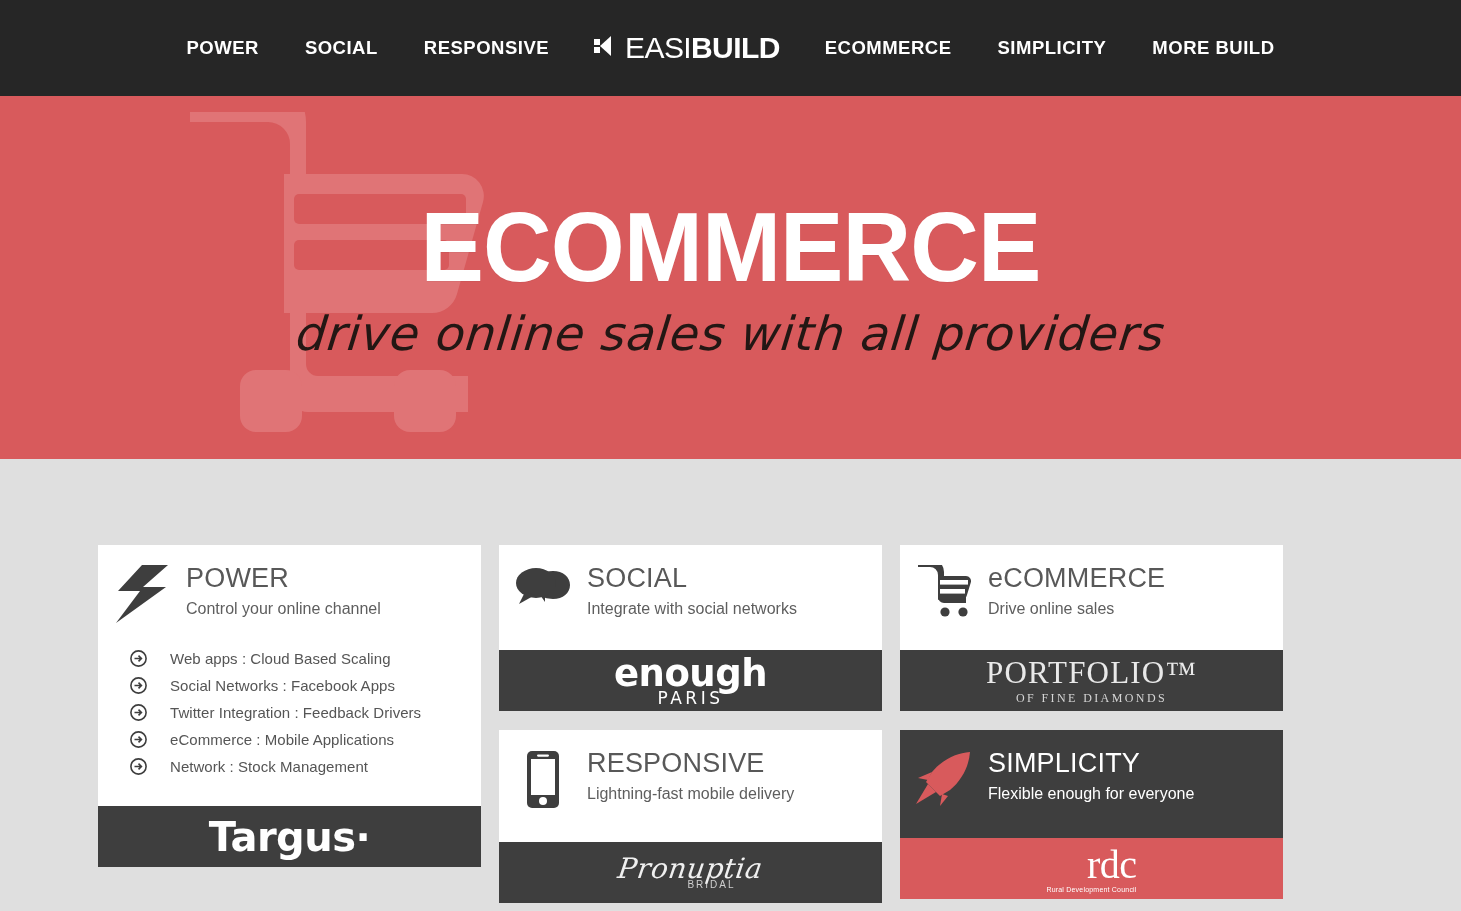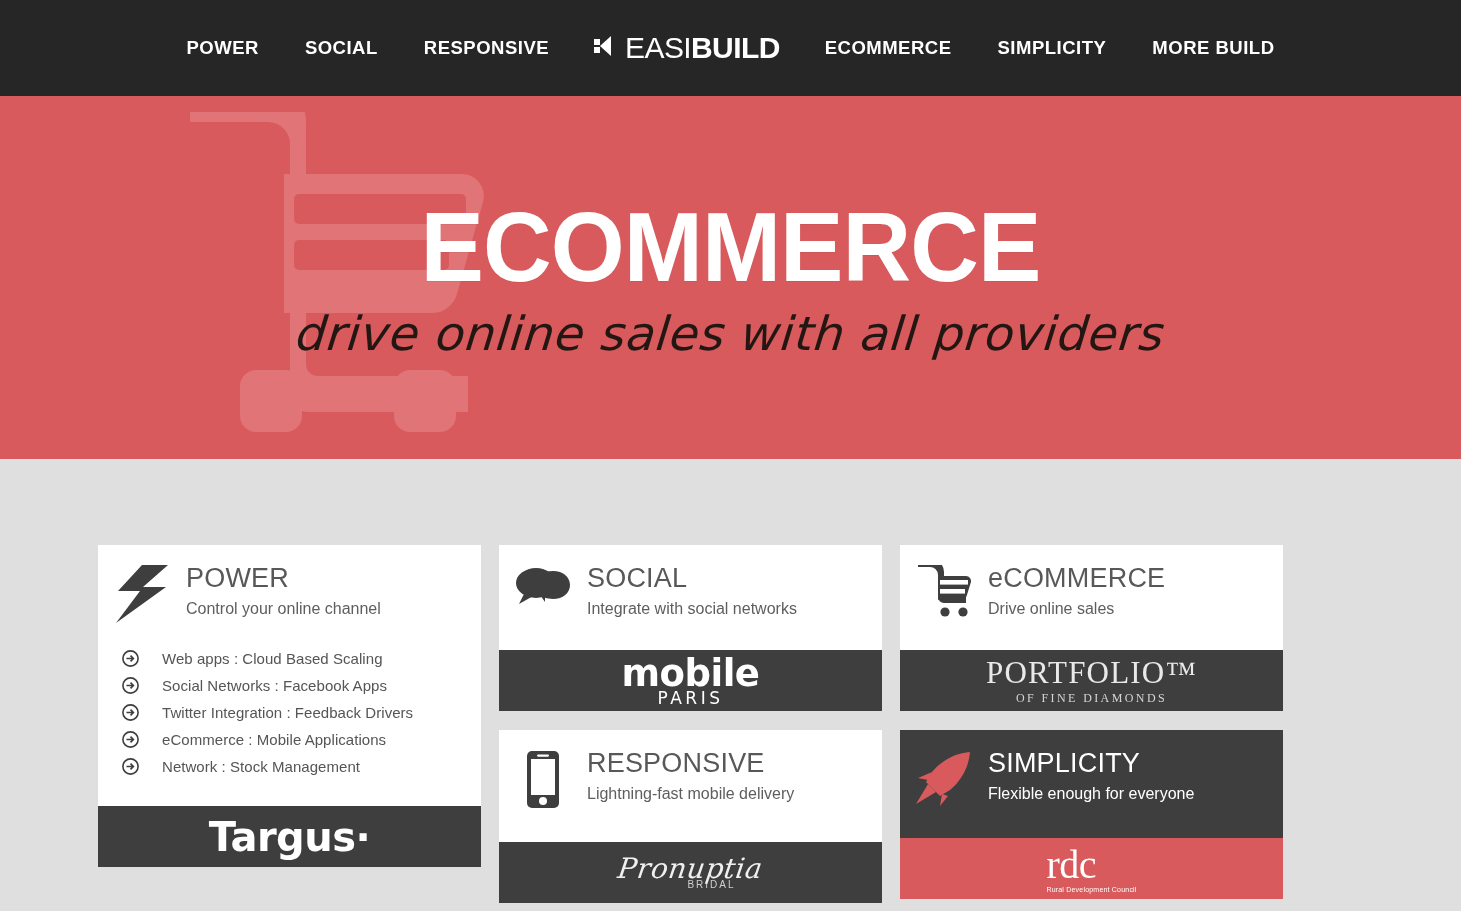--- a/index.html
+++ b/index.html
@@ -133,21 +133,21 @@
   .card-sub {
     margin-top: 7px;
     font-size: 16px;
     color: #5e5e5e;
     font-weight: 400;
   }
   .card-head.dark .card-sub { color: #ffffff; }
 
   .feature-list {
     background: #ffffff;
-    padding: 22px 0 26px 0;
+    padding: 22px 0 26px 8px;
     list-style: none;
   }
   .feature-item {
     display: flex;
     align-items: center;
     height: 27px;
     padding-left: 20px;
   }
   .feature-bullet {
     flex: 0 0 44px;
@@ -227,21 +227,21 @@
   .logo-pronuptia-sub {
     display: block;
     color: #cfcfcf;
     font-size: 10px;
     letter-spacing: 2px;
     margin-top: -3px;
     margin-left: 42px;
     font-family: "Liberation Sans", sans-serif;
   }
 
-  .logo-rdc-wrap { text-align: left; line-height: 1; }
+  .logo-rdc-wrap { text-align: right; line-height: 1; }
   .logo-rdc {
     color: #ffffff;
     font-family: "Liberation Serif", serif;
     font-size: 40px;
     font-weight: 400;
     letter-spacing: -0.5px;
   }
   .logo-rdc-sub {
     display: block;
     color: #ffffff;
@@ -380,21 +380,21 @@
           </svg>
         </div>
         <div class="card-text">
           <div class="card-title">SOCIAL</div>
           <div class="card-sub">Integrate with social networks</div>
         </div>
       </div>
       <div style="background:#fff;height:32px;"></div>
       <div class="logo-band">
         <span class="logo-sisley-wrap">
-          <span class="logo-sisley">mobile</span>
+          <span class="logo-sisley">enough</span>
           <span class="logo-sisley-sub">PARIS</span>
         </span>
       </div>
     </div>
 
     <div class="spacer-20"></div>
 
     <div>
       <div class="card-head">
         <div class="card-icon">

